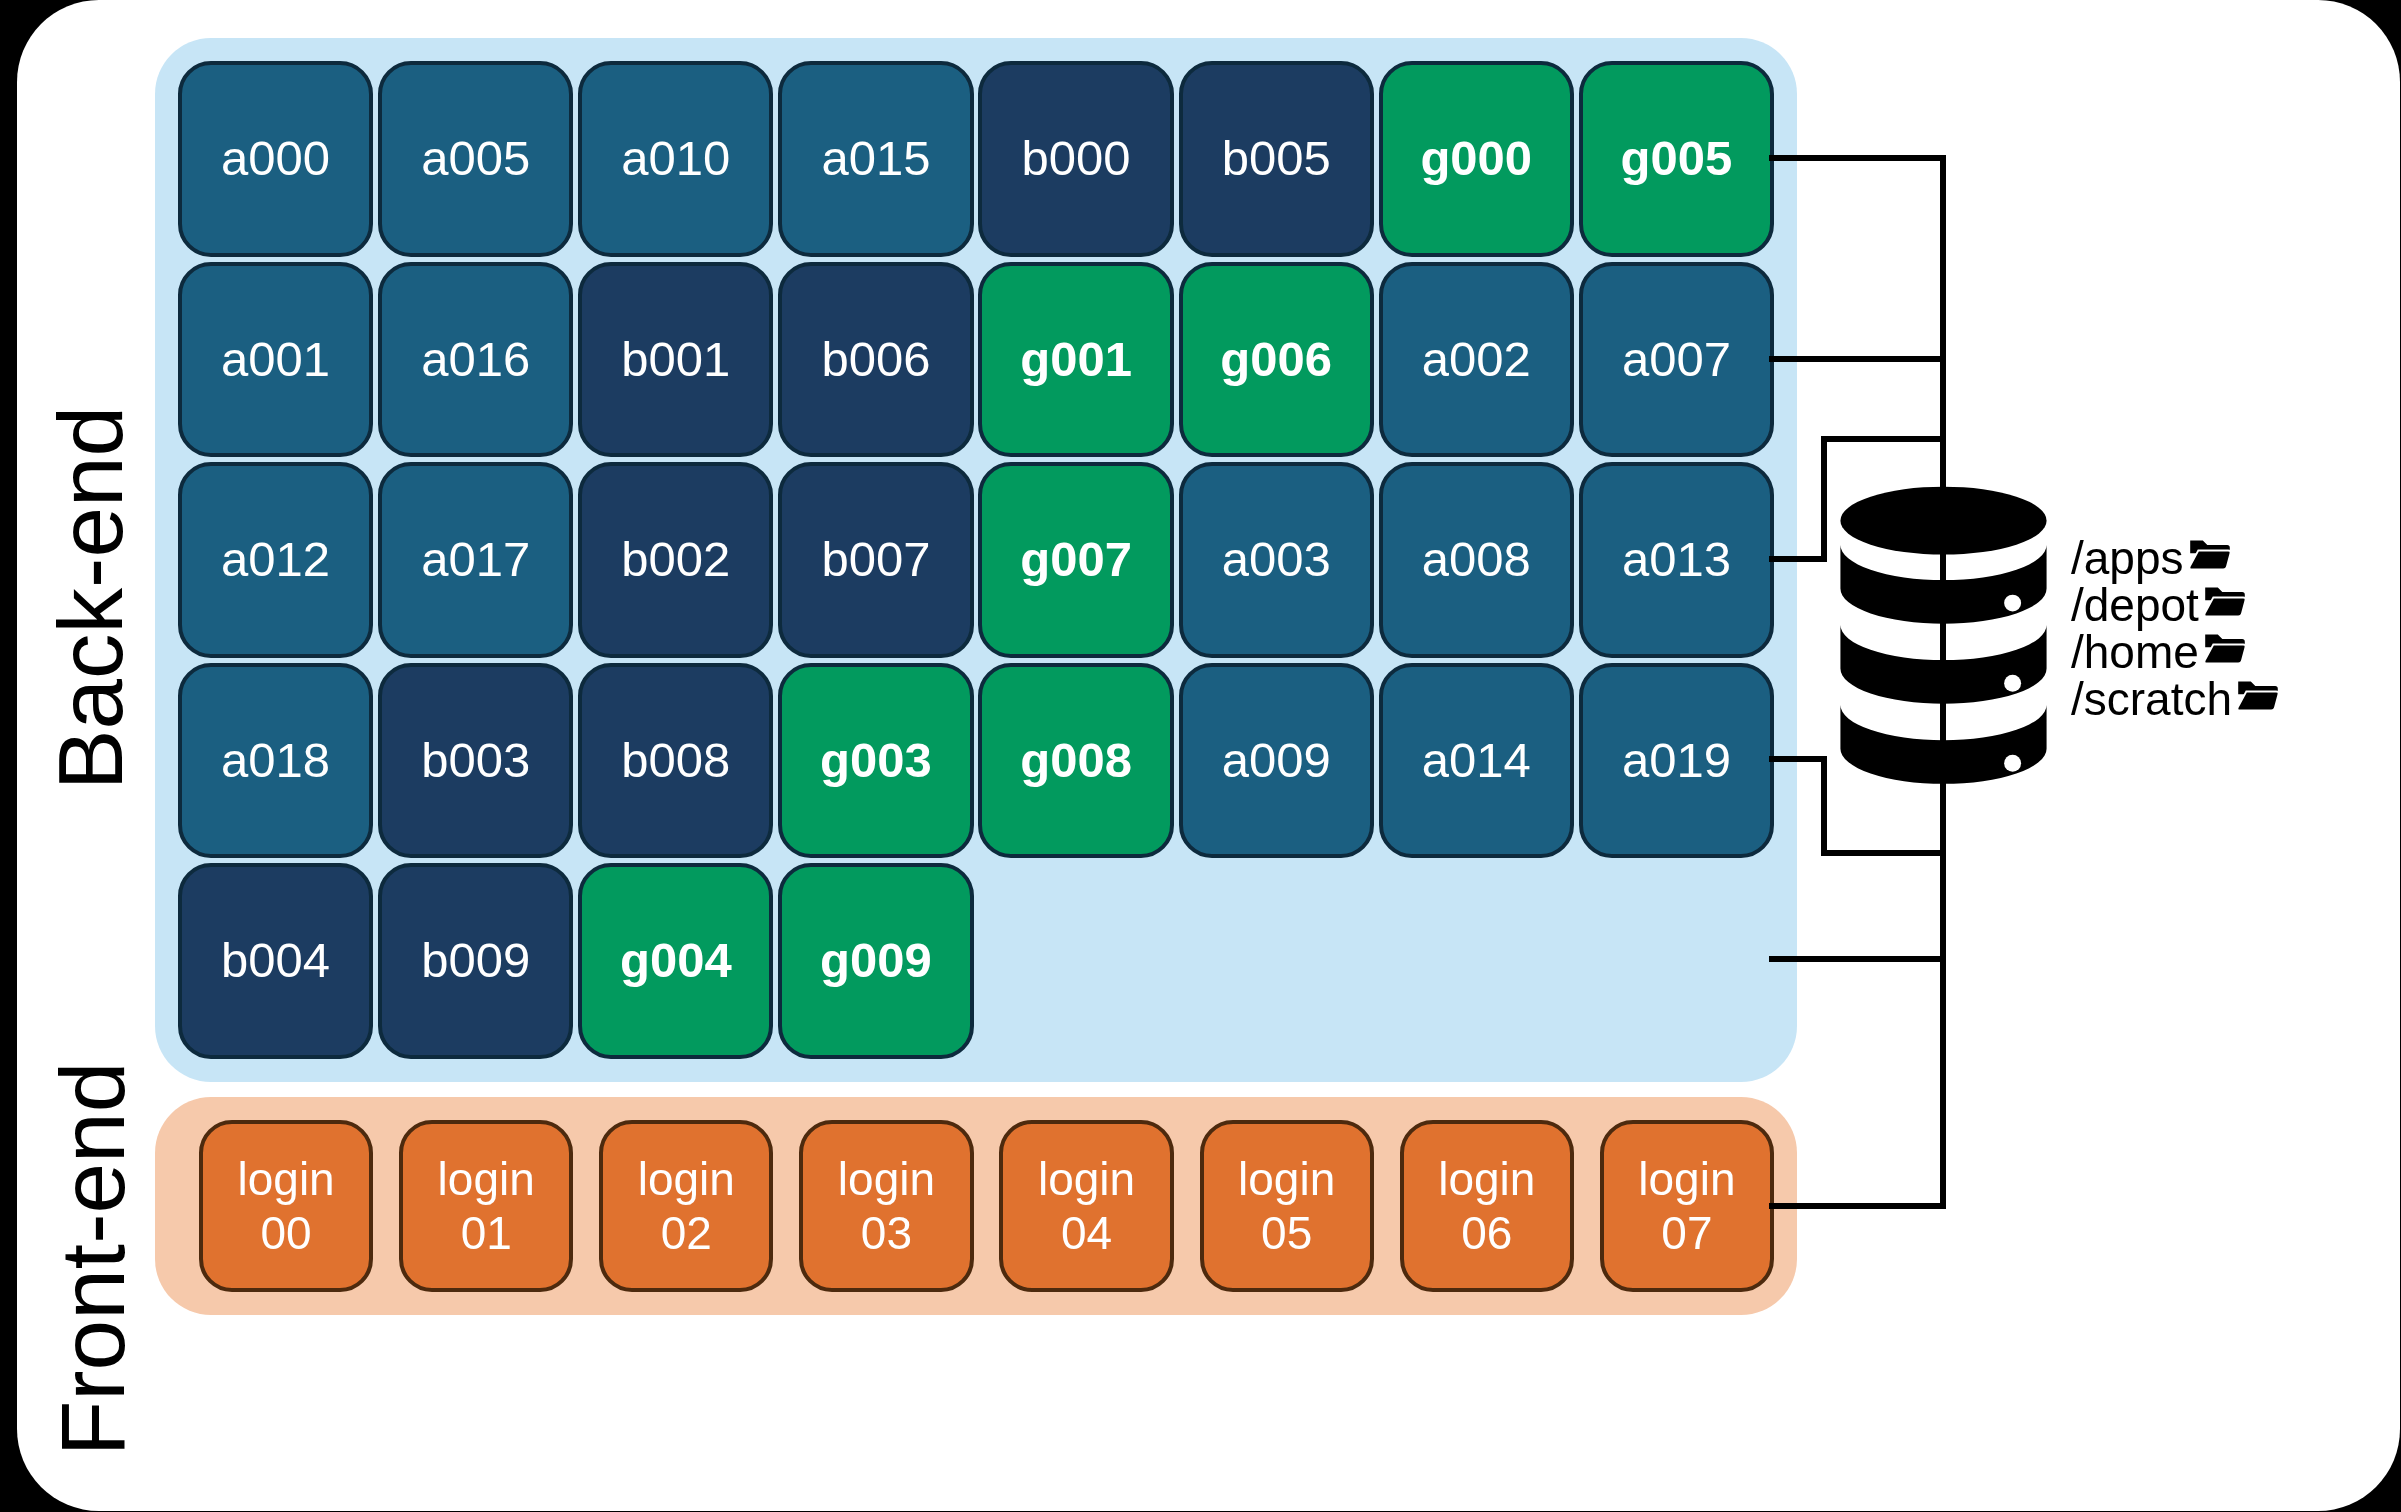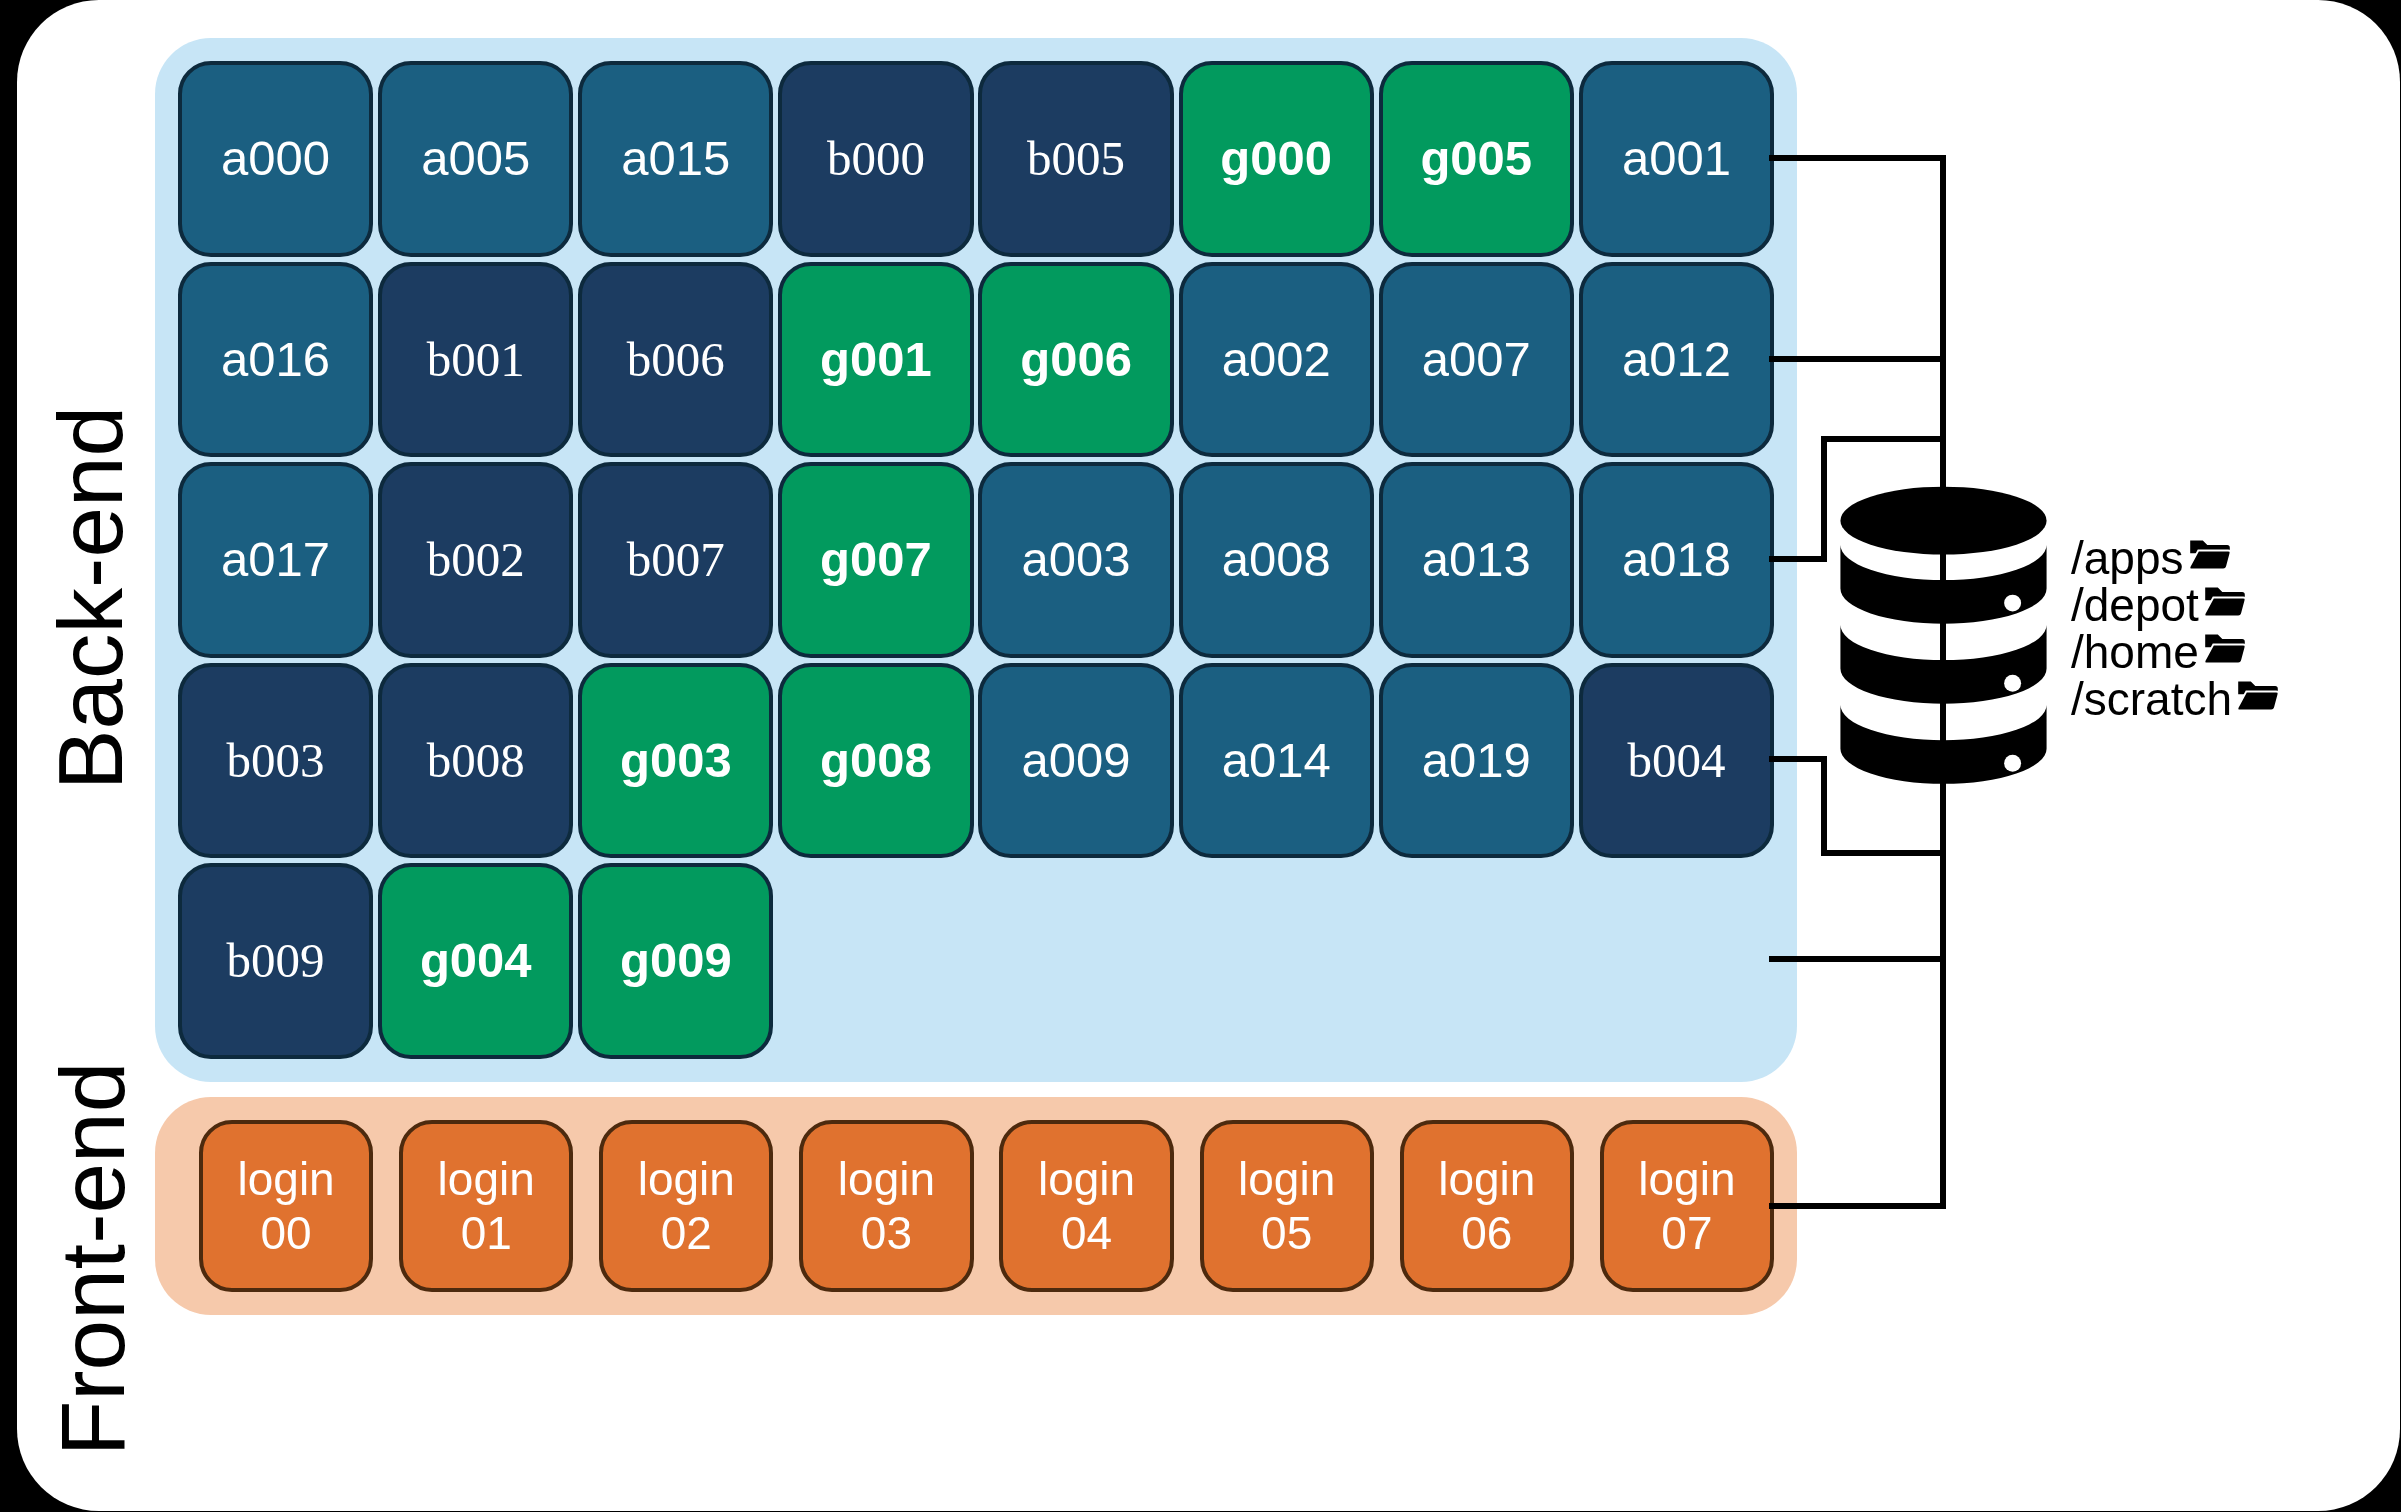--- a/index.html
+++ b/index.html
@@ -12,21 +12,21 @@
   
   .rack{position:absolute;box-sizing:border-box;display:grid;gap:4.9px;padding:23px;border-radius:56px;}
   #backend-rack{left:155px;top:38px;width:1642px;height:1044px;background:var(--backend-bg);
                 grid-template-columns:repeat(8,1fr);grid-template-rows:repeat(5,1fr);}
   #frontend-rack{left:155px;top:1097px;width:1642px;height:218px;background:var(--frontend-bg);
                  grid-template-columns:repeat(8,1fr);grid-template-rows:1fr;}
   .node{box-sizing:border-box;border-radius:33px;border:4.2px solid var(--node-border);
         display:flex;align-items:center;justify-content:center;flex-direction:column;
         color:#fff;font-size:49px;line-height:1.18;text-align:center;}
   .node.group-a{background:var(--a-fill);}
-  .node.group-b{background:var(--b-fill);font-family:Liberation Serif, serif;}
+  .node.group-b{background:var(--b-fill);}
   .node.group-g{background:var(--g-fill);font-weight:bold;}
   .node.group-login{background:var(--login-fill);border-color:var(--login-border);font-size:46px;margin-left:21px;}
   
   .cline{position:absolute;background:#000;z-index:5;}
   
   #db-icon{position:absolute;left:1838px;top:484px;z-index:6;}
   #mounts{position:absolute;left:2071px;top:534px;z-index:6;}
   .mount-row{display:flex;align-items:center;height:47px;color:#000;font-size:46px;line-height:1;}
   .mount-row svg{margin-left:3px;margin-top:-6px;}
 </style>
@@ -40,20 +40,23 @@
   <div class="section-label" style="left:92px;top:1259px;">Front-end</div>
 
   <div id="backend-rack" class="rack">
       <div class="node group-a">
         <span>a000</span>
       </div>
       <div class="node group-a">
         <span>a005</span>
       </div>
       <div class="node group-a">
+        <span>a010</span>
+      </div>
+      <div class="node group-a">
         <span>a015</span>
       </div>
       <div class="node group-b">
         <span>b000</span>
       </div>
       <div class="node group-b">
         <span>b005</span>
       </div>
       <div class="node group-g">
         <span>g000</span>

